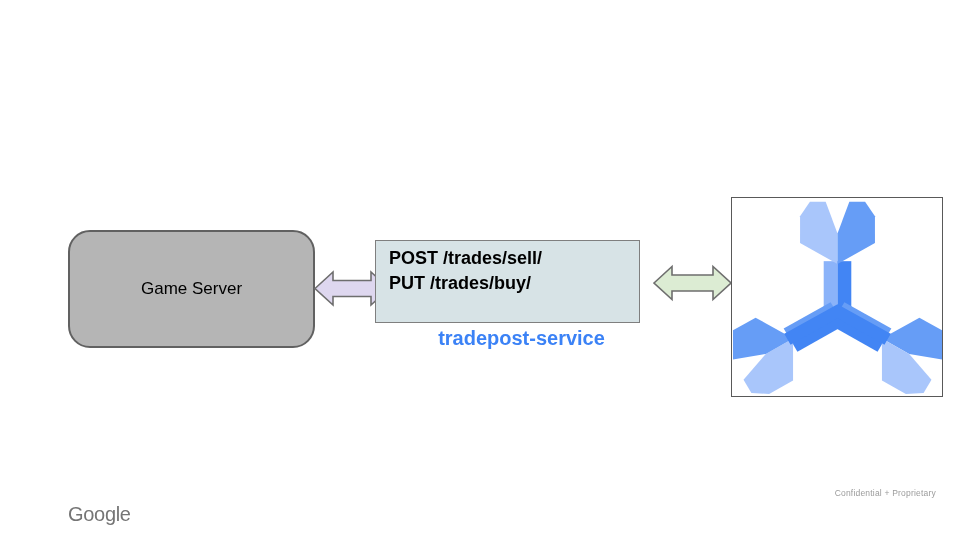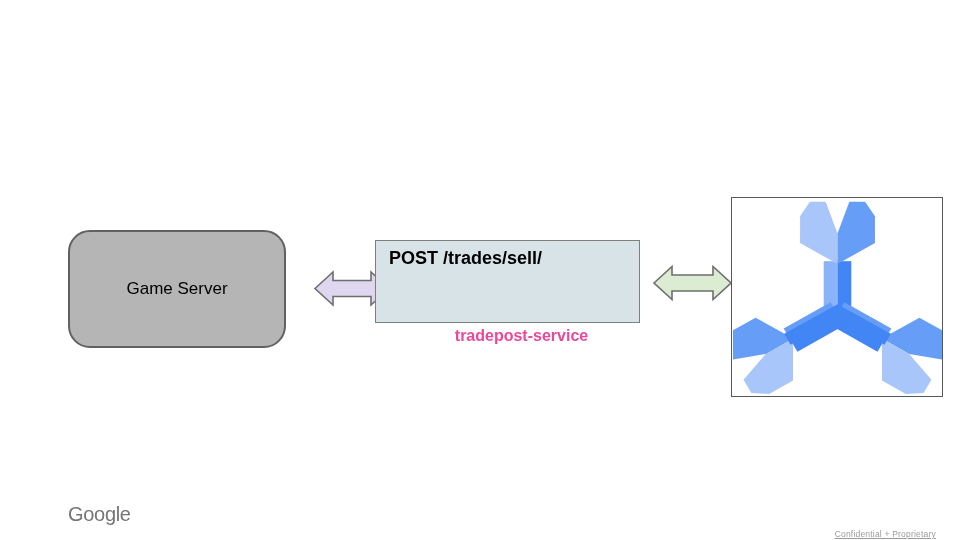--- a/index.html
+++ b/index.html
@@ -5,21 +5,21 @@
   html,body{margin:0;padding:0;}
   body{
     width:960px;height:540px;overflow:hidden;position:relative;
     background:#ffffff;
     font-family:"Liberation Sans","DejaVu Sans",sans-serif;
   }
   .slide{position:absolute;inset:0;}
 
   
   .game-server{
-    position:absolute;left:68px;top:230px;width:218px;height:118px;
+    position:absolute;left:68px;top:230px;width:247px;height:118px;
     box-sizing:border-box;background:#b5b5b5;border:2px solid #616161;
     border-radius:22px;display:flex;align-items:center;justify-content:center;
   }
   .game-server span{font-size:17px;color:#000;}
 
   
   .arrow{position:absolute;}
   .arrow-left{left:314px;top:270px;}
   .arrow-right{left:653px;top:264px;}
   .arrow polygon{stroke:#6e6e6e;stroke-width:1.6;stroke-linejoin:miter;}
@@ -28,56 +28,57 @@
   .service-box{
     position:absolute;left:375px;top:240px;width:265px;height:83px;
     box-sizing:border-box;background:#d7e3e6;border:1.6px solid #7f7f7f;
     padding:5px 0 0 13px;
     font-weight:bold;
   }
   .service-box div{font-size:18px;line-height:25px;color:#000;white-space:nowrap;}
 
   .service-label{
     position:absolute;left:389px;top:327px;width:265px;text-align:center;
-    font-size:16px;font-weight:bold;color:#ec4899;
+    font-size:20px;font-weight:bold;color:#3b82f6;
   }
 
   
   .logo-box{
     position:absolute;left:731px;top:197px;width:212px;height:200px;
     box-sizing:border-box;background:#ffffff;border:1.5px solid #595959;
     display:flex;align-items:center;justify-content:center;
   }
   .logo-box svg{display:block;}
 
   
   .google-wordmark{
     position:absolute;left:28px;top:503px;
     font-size:20px;color:#757575;letter-spacing:-0.3px;margin-left:40px;
   }
   .confidential{
-    position:absolute;right:24px;top:529px;
-    font-size:8.5px;color:#9b9b9b;letter-spacing:0.2px;text-decoration:underline;
+    position:absolute;right:24px;top:488px;
+    font-size:8.5px;color:#9b9b9b;letter-spacing:0.2px;
   }
 </style>
 </head>
 <body>
 
 <div class="slide">
 
   <div class="game-server">
     <span>Game Server</span>
   </div>
 
   <svg class="arrow arrow-left" width="76" height="37" viewBox="0 0 76 37">
     <polygon points="1,18.5 19,2 19,10.5 57,10.5 57,2 75,18.5 57,35 57,26.5 19,26.5 19,35" fill="#ded7ef"></polygon>
   </svg>
 
   <div class="service-box">
     <div>POST /trades/sell/</div>
+    <div>PUT /trades/buy/</div>
   </div>
 
   <div class="service-label">tradepost-service</div>
 
   <svg class="arrow arrow-right" width="79" height="38" viewBox="0 0 79 38">
     <polygon points="1,19 19,2.5 19,11 60,11 60,2.5 78,19 60,35.5 60,27 19,27 19,35.5" fill="#dcecd3"></polygon>
   </svg>
 
   <div class="logo-box">
     <svg width="209" height="197" viewBox="0 0 212 206" preserveAspectRatio="none">

